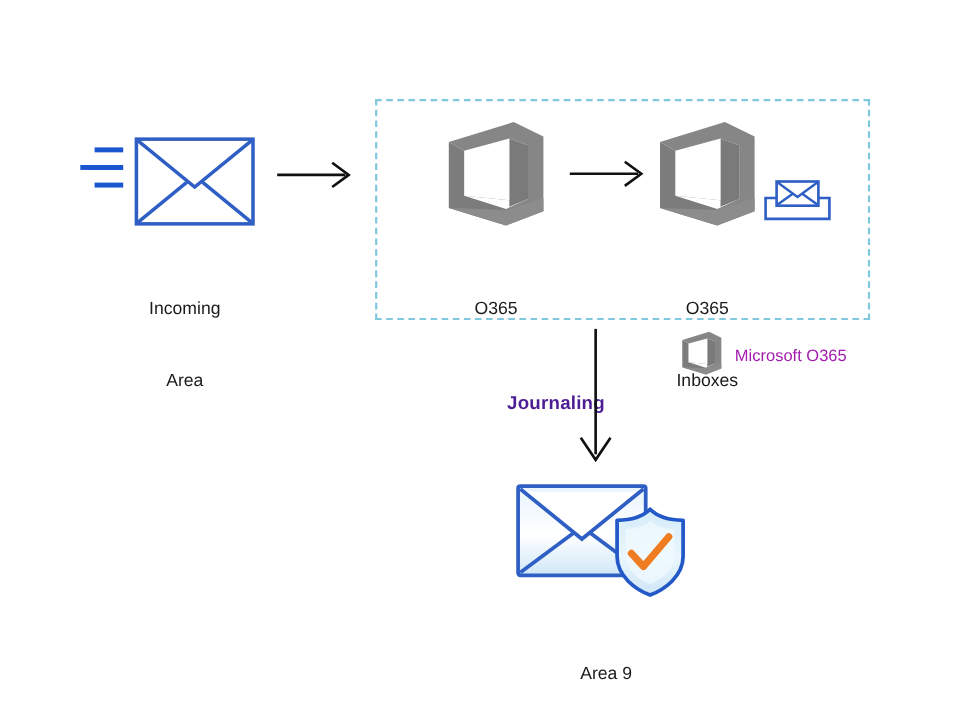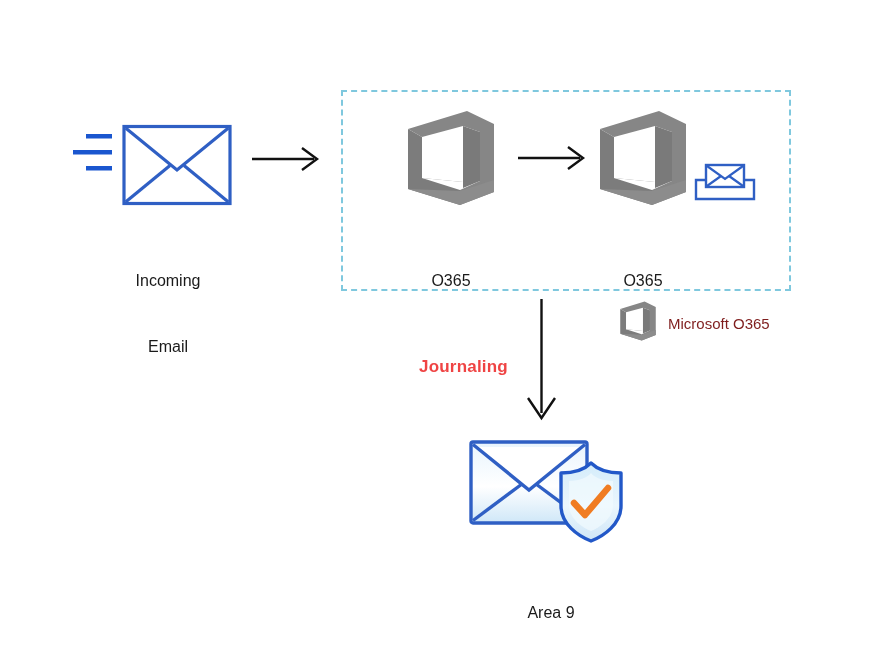--- a/index.html
+++ b/index.html
@@ -24,30 +24,31 @@
     position: absolute;
     text-align: center;
     color: #1a1a1a;
     font-size: 16px;
     line-height: 22px;
     font-family: "Liberation Sans", sans-serif;
     white-space: pre;
   }
   .label-journaling {
     position: absolute;
-    color: #ef4444;
+    color: #4c1d95;
     font-size: 17px;
     font-weight: bold;
     font-family: "Liberation Sans", sans-serif;
     letter-spacing: 0.2px;
     white-space: nowrap;
+    margin-left: 42px;
   }
   .legend-text {
     position: absolute;
-    color: #7f1d1d;
+    color: #a21caf;
     font-size: 15px;
     font-family: "Liberation Sans", sans-serif;
     white-space: nowrap;
   }
 
   
   .dashed-zone {
     position: absolute;
     left: 341px;
     top: 90px;
@@ -75,21 +76,21 @@
       <rect x="54" y="1.5" width="106" height="77" fill="#ffffff" stroke="#2f5fc4" stroke-width="3.2"></rect>
 
       <path d="M 55.6 3.1 L 107 45 L 158.4 3.1" fill="none" stroke="#2f5fc4" stroke-width="3.2" stroke-linejoin="miter"></path>
       <path d="M 55.6 76.9 L 100 40.5" fill="none" stroke="#2f5fc4" stroke-width="3.2"></path>
       <path d="M 158.4 76.9 L 114 40.5" fill="none" stroke="#2f5fc4" stroke-width="3.2"></path>
     </svg>
   </div>
 
   <div class="label" style="left:88px; top:226px; width:160px;">
     <div>Incoming</div>
-    <div>Email</div>
+    <div>Area</div>
   </div>
 
   <div class="abs" style="left:252px; top:146px;">
     <svg width="70" height="26" viewBox="0 0 70 26">
       <line x1="0" y1="13" x2="62" y2="13" stroke="#111111" stroke-width="2.4"></line>
       <path d="M 50 2 L 65 13 L 50 24" fill="none" stroke="#111111" stroke-width="2.4" stroke-linecap="butt" stroke-linejoin="miter"></path>
     </svg>
   </div>
 
   <div class="dashed-zone"></div>
@@ -137,20 +138,21 @@
 
       <rect x="12" y="5" width="38" height="22" fill="#ffffff" stroke="#2f5fc4" stroke-width="2.4"></rect>
       <path d="M 13 6 L 31 19 L 49 6" fill="none" stroke="#2f5fc4" stroke-width="2.2"></path>
       <path d="M 13 26 L 27 16" fill="none" stroke="#2f5fc4" stroke-width="2.2"></path>
       <path d="M 49 26 L 35 16" fill="none" stroke="#2f5fc4" stroke-width="2.2"></path>
     </svg>
   </div>
 
   <div class="label" style="left:563px; top:226px; width:160px;">
     <div>O365</div>
+    <div>Inboxes</div>
   </div>
 
   <div class="abs" style="left:619px; top:301px;">
     <svg width="38" height="40" viewBox="0 0 92 96">
       <path d="M 3 19 L 3 79 L 55 95 L 55 80 L 17 68 L 17 27 Z" fill="#7c7c7c"></path>
       <path d="M 3 19 L 62 1 L 89 14 L 89 82 L 55 95 L 55 80 L 75 71 L 75 22 L 58 16 L 58 72 L 17 68 L 17 27 Z" fill="#868686"></path>
       <path d="M 58 16 L 75 22 L 75 71 L 58 78 Z" fill="#7a7a7a"></path>
       <path d="M 17 27 L 58 16 L 58 72 L 17 68 Z" fill="#ffffff"></path>
       <path d="M 3 79 L 55 95 L 89 82 L 89 70 L 55 81 Z" fill="#8c8c8c"></path>
     </svg>

